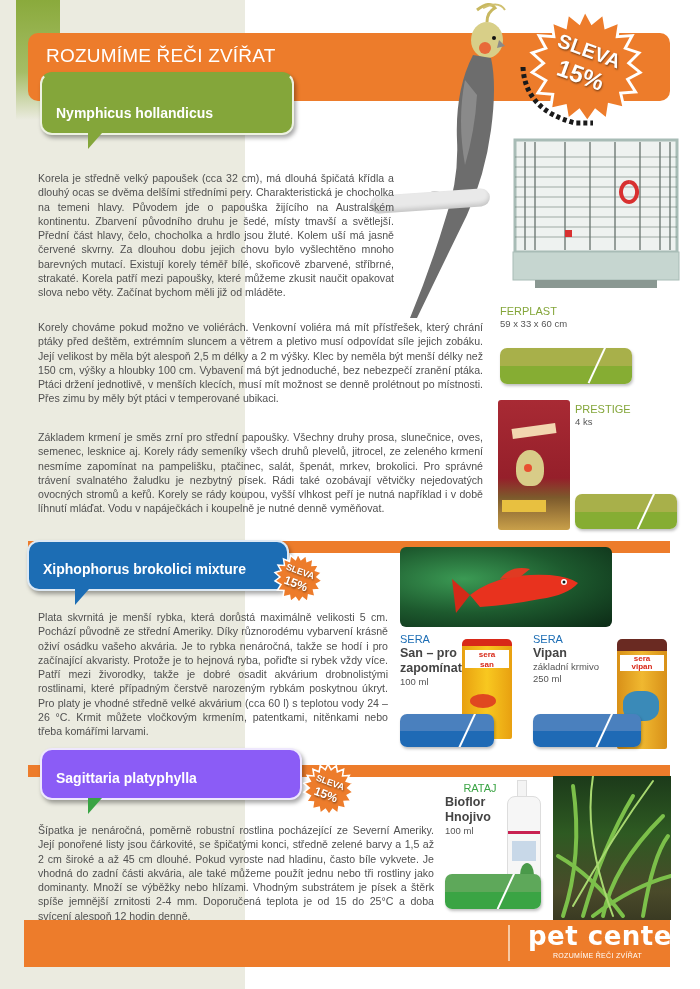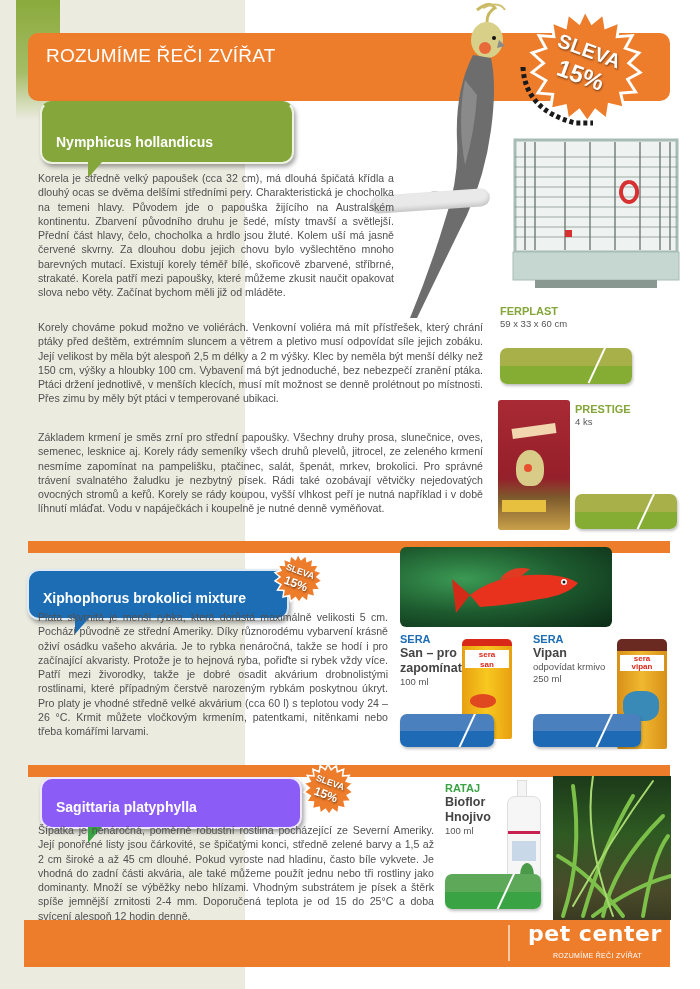--- a/index.html
+++ b/index.html
@@ -8,55 +8,55 @@
 
   .bg-left { position: absolute; left: 0; top: 0; width: 245px; height: 989px; background: #ebebe0; }
   .bg-left-green { position: absolute; left: 16px; top: 0; width: 44px; height: 120px;
     background: linear-gradient(180deg, #8aaa3c 0%, #a5bd66 60%, #ebebe0 100%); }
 
   .orange-bar { position: absolute; background: #ed7c2b; }
   .top-bar { left: 28px; top: 33px; width: 642px; height: 68px; border-radius: 10px; }
   .top-bar-title { position: absolute; left: 46px; top: 45px; color: #fff; font-size: 19px; letter-spacing: 0.2px; }
 
   .bubble { position: absolute; border-radius: 12px; color: #fff; font-weight: bold; font-size: 14px;
-    border: 2px solid rgba(255,255,255,0.85); box-shadow: 2px 3px 4px rgba(0,0,0,0.35); margin-top: 29px; }
+    border: 2px solid rgba(255,255,255,0.85); box-shadow: 2px 3px 4px rgba(0,0,0,0.35); }
   .bubble .title { position: absolute; left: 14px; bottom: 12px; }
   .bubble::after { content: ""; position: absolute; left: 46px; bottom: -16px; width: 0; height: 0;
     border-left: 0 solid transparent; border-right: 14px solid transparent; border-top: 16px solid; border-top-color: inherit; }
   .b-green { left: 40px; top: 72px; width: 254px; height: 63px; background: #84a63a; border-top-color: #84a63a; }
   .b-green::after { border-top-color: #84a63a; }
   .b-blue { left: 27px; top: 540px; width: 262px; height: 51px; background: #1c6db4; }
   .b-blue::after { border-top-color: #1c6db4; }
   .b-leaf { left: 40px; top: 748px; width: 262px; height: 52px; background: #8b5cf6; }
   .b-leaf::after { border-top-color: #3aa444; }
 
   .para { position: absolute; font-size: 10.6px; line-height: 14.3px; color: #505050; text-align: justify; }
 
   .starburst { position: absolute; display: flex; align-items: center; justify-content: center; flex-direction: column;
     color: #fff; font-weight: bold; text-shadow: 1px 1px 2px rgba(0,0,0,0.5); }
   .starburst svg { position: absolute; left: 0; top: 0; width: 100%; height: 100%; }
   .starburst .t { position: relative; transform: rotate(20deg); text-align: center; line-height: 1; }
 
   .product { position: absolute; font-size: 11px; line-height: 13px; }
-  .product .brand { font-weight: bold; font-size: 11px; }
+  .product .brand { font-weight: normal; font-size: 11px; }
   .product .name { font-weight: bold; color: #444; font-size: 12.5px; line-height: 15px; }
   .product .spec { color: #555; font-size: 9.5px; line-height: 12px; }
-  .c-green { color: #84a63a; } .c-blue { color: #1c6db4; } .c-leaf { color: #3aa444; }
+  .c-green { color: #84a63a; } .c-blue { color: #1c6db4; } .c-leaf { color: #3aa444; text-align: center; }
 
   .price-btn { position: absolute; border-radius: 7px; overflow: hidden; box-shadow: 1px 2px 3px rgba(0,0,0,0.25); }
   .price-btn .slash { position: absolute; top: -3px; width: 2px; height: 40px; background: #fff; transform: rotate(25deg); }
   .pb-green { background: linear-gradient(180deg, #a8b04a 0%, #a8b04a 50%, #86ad33 51%, #86ad33 100%); }
   .pb-blue { background: linear-gradient(180deg, #4a80be 0%, #4a80be 50%, #1f6ab5 51%, #1f6ab5 100%); }
   .pb-leaf { background: linear-gradient(180deg, #5ea85a 0%, #5ea85a 50%, #3aa444 51%, #3aa444 100%); }
   .price-btn::after { content: ""; position: absolute; left: 24px; bottom: -8px; border-top: 8px solid; border-right: 10px solid transparent; }
 
   .photo { position: absolute; overflow: hidden; }
   .footer-bar { left: 24px; top: 920px; width: 646px; height: 47px; }
   .footer-divider { position: absolute; left: 508px; top: 925px; width: 2px; height: 36px; background: #f8c9a3; }
-  .footer-logo { position: absolute; left: 528px; top: 921px; color: #fff; font-weight: bold; font-size: 22px; letter-spacing: 0.5px; font-family: "DejaVu Sans", sans-serif; }
+  .footer-logo { position: absolute; left: 528px; top: 921px; color: #fff; font-weight: bold; font-size: 26px; letter-spacing: 0.5px; font-family: "DejaVu Sans", sans-serif; }
   .footer-tag { position: absolute; left: 553px; top: 952px; color: #fff; font-size: 7px; letter-spacing: 0.3px; }
 </style>
 </head>
 <body>
 
 <div class="bg-left"></div>
 <div class="bg-left-green"></div>
 
 <div class="orange-bar top-bar"></div>
 <div class="top-bar-title">ROZUMÍME ŘEČI ZVÍŘAT</div>
@@ -185,21 +185,21 @@
   <div style="position:absolute; left:3px; top:4px; width:44px; height:18px; background:#fff; color:#d82818; font-size:8px; font-weight:bold; text-align:center; line-height:10px;">sera<br>san</div>
   <div style="position:absolute; left:8px; top:48px; width:26px; height:14px; background:#e04820; border-radius:50%;"></div>
 </div>
 <div class="price-btn pb-blue" style="left:400px; top:714px; width:94px; height:33px;">
   <span class="slash" style="left:66px;"></span>
 </div>
 
 <div class="product" style="left:533px; top:633px; width:85px;">
   <div class="brand c-blue">SERA</div>
   <div class="name">Vipan</div>
-  <div class="spec">odpovídat krmivo</div>
+  <div class="spec">základní krmivo</div>
   <div class="spec">250 ml</div>
 </div>
 <div class="photo" style="left:617px; top:639px; width:50px; height:110px; background:linear-gradient(90deg,#d89018 0%,#f0b830 50%,#d89018 100%); border-radius:5px 5px 2px 2px; border-top:12px solid #6a2a22;">
   <div style="position:absolute; left:3px; top:4px; width:44px; height:16px; background:#fff; color:#d82818; font-size:8px; font-weight:bold; text-align:center; line-height:8px;">sera<br>vipan</div>
   <div style="position:absolute; left:6px; top:40px; width:36px; height:30px; background:#3a8ab8; border-radius:40%;"></div>
 </div>
 <div class="price-btn pb-blue" style="left:533px; top:714px; width:108px; height:33px;">
   <span class="slash" style="left:70px;"></span>
 </div>
 

